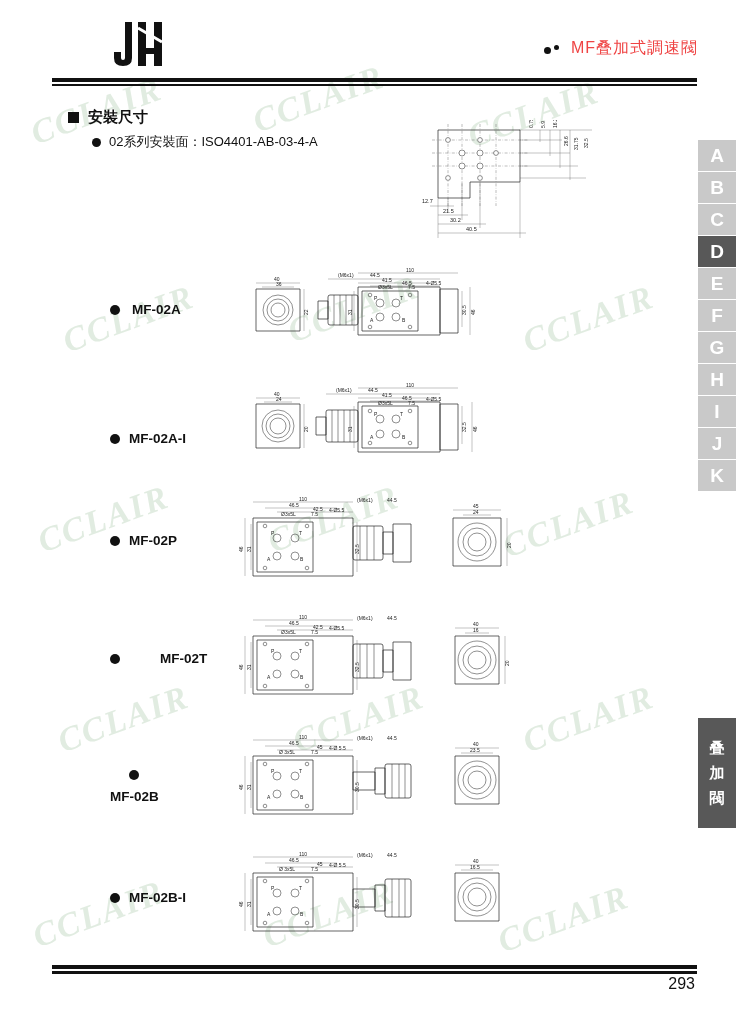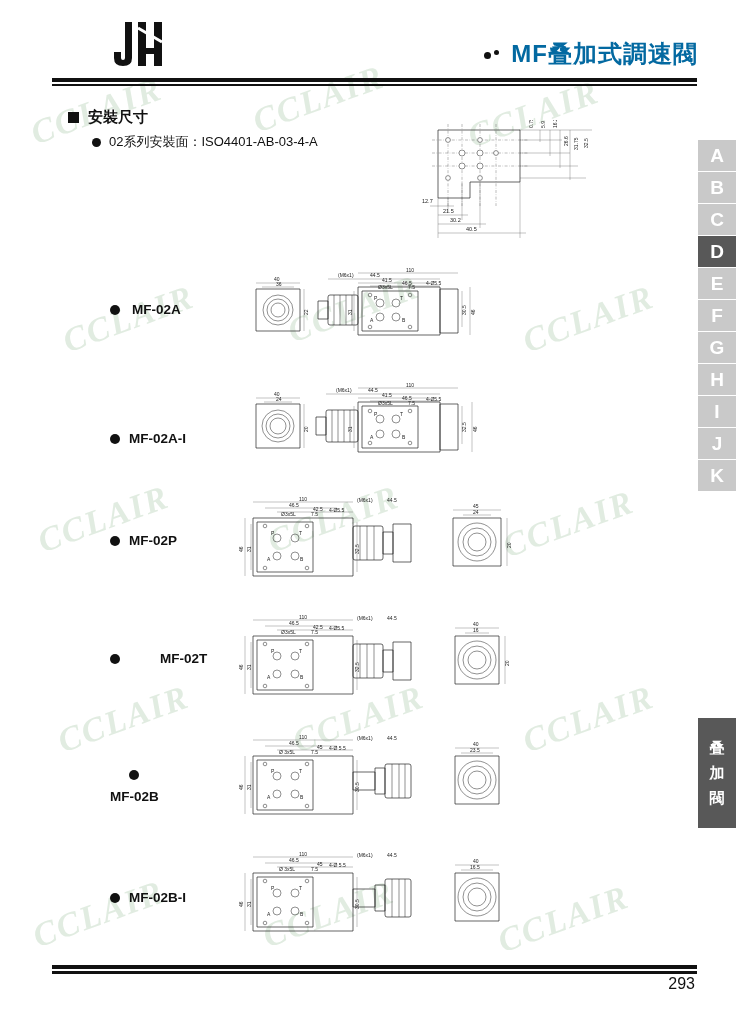--- a/index.html
+++ b/index.html
@@ -10,21 +10,21 @@
     color:#111;
   }
   
   #header{position:absolute;left:0;top:0;width:750px;height:90px;}
   #logo{position:absolute;left:108px;top:18px;width:62px;height:52px;}
   #title-block{position:absolute;right:52px;top:38px;display:flex;align-items:center;gap:7px;}
   #title-dots{width:20px;height:12px;position:relative;}
   #title-dots:before,#title-dots:after{content:"";position:absolute;border-radius:50%;background:#111;}
   #title-dots:before{width:7px;height:7px;left:0;top:4px;}
   #title-dots:after{width:5px;height:5px;left:10px;top:2px;}
-  #doc-title{font-size:24px;font-weight:bold;letter-spacing:1px;color:#0369a1;}
+  #doc-title{font-size:16px;font-weight:normal;letter-spacing:1px;color:#ef4444;}
   #header-rule{position:absolute;left:52px;top:78px;width:645px;height:9px;}
   #header-rule .r1{position:absolute;left:0;top:0;width:100%;height:4px;background:#111;}
   #header-rule .r2{position:absolute;left:0;top:6px;width:100%;height:2px;background:#111;}
 
   
   #footer-rule{position:absolute;left:52px;top:965px;width:645px;height:10px;}
   #footer-rule .r1{position:absolute;left:0;top:0;width:100%;height:4px;background:#111;}
   #footer-rule .r2{position:absolute;left:0;top:6px;width:100%;height:3px;background:#111;}
   #page-num{position:absolute;right:55px;top:975px;font-size:16px;font-weight:normal;}
 

